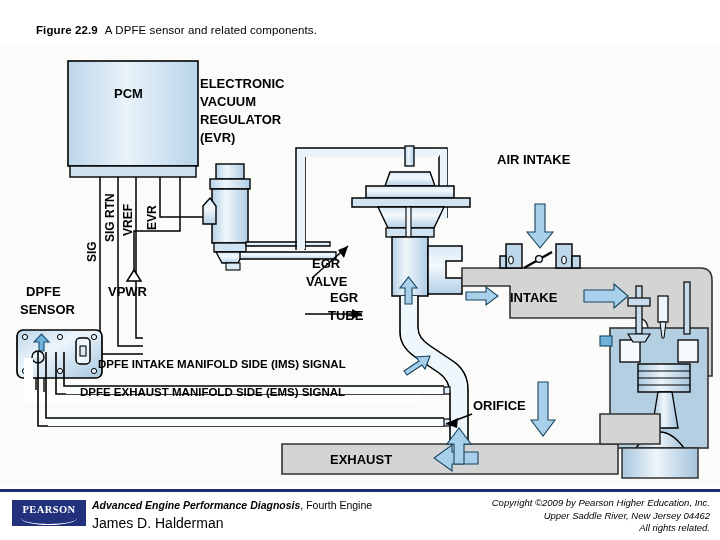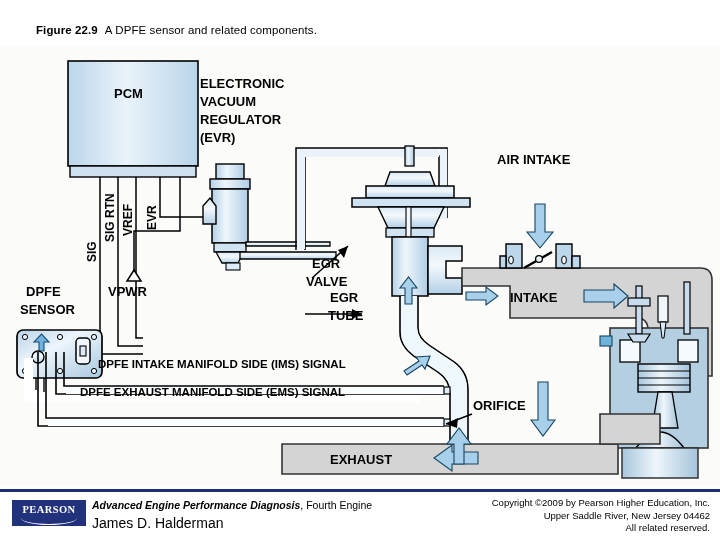--- a/index.html
+++ b/index.html
@@ -27,21 +27,21 @@
          background:#22317c;}
   #plogo .pw{position:absolute;left:0;top:4px;width:74px;text-align:center;
              color:#fff;font-size:10.5px;font-weight:bold;letter-spacing:.4px;
              font-family:"Liberation Serif",serif;}
   #plogo .swoosh{position:absolute;left:9px;top:18px;width:56px;height:6px;
                  border-bottom:1.4px solid #fff;border-radius:0 0 50% 50%/0 0 100% 100%;}
   #bookline{position:absolute;left:92px;top:7px;font-size:10.5px;color:#000;}
   #bookline .bt{font-style:italic;font-weight:bold;}
   #authorline{position:absolute;left:92px;top:23px;font-size:14px;color:#000;}
   #copy{position:absolute;right:10px;top:5px;text-align:right;font-size:9.5px;
-        color:#000;line-height:12.5px;}
+        color:#000;line-height:12.5px;font-style:italic;}
 
   .lbl{font-weight:bold;fill:#000;font-family:"Liberation Sans",sans-serif;}
 </style>
 </head>
 <body>
 
 <div id="page">
 
   <div id="caption">
     <span class="fignum">Figure 22.9</span><span class="figtxt">A DPFE sensor and related components.</span>
@@ -294,17 +294,17 @@
   <div id="footer">
     <div id="plogo">
       <div class="pw">PEARSON</div>
       <div class="swoosh"></div>
     </div>
     <div id="bookline"><span class="bt">Advanced Engine Performance Diagnosis</span><span>, Fourth Engine</span></div>
     <div id="authorline">James D. Halderman</div>
     <div id="copy">
       <div>Copyright ©2009 by Pearson Higher Education, Inc.</div>
       <div>Upper Saddle River, New Jersey 04462</div>
-      <div>All related reserved.</div>
+      <div>All rights related.</div>
     </div>
   </div>
 
 </div>
 
 </body></html>

